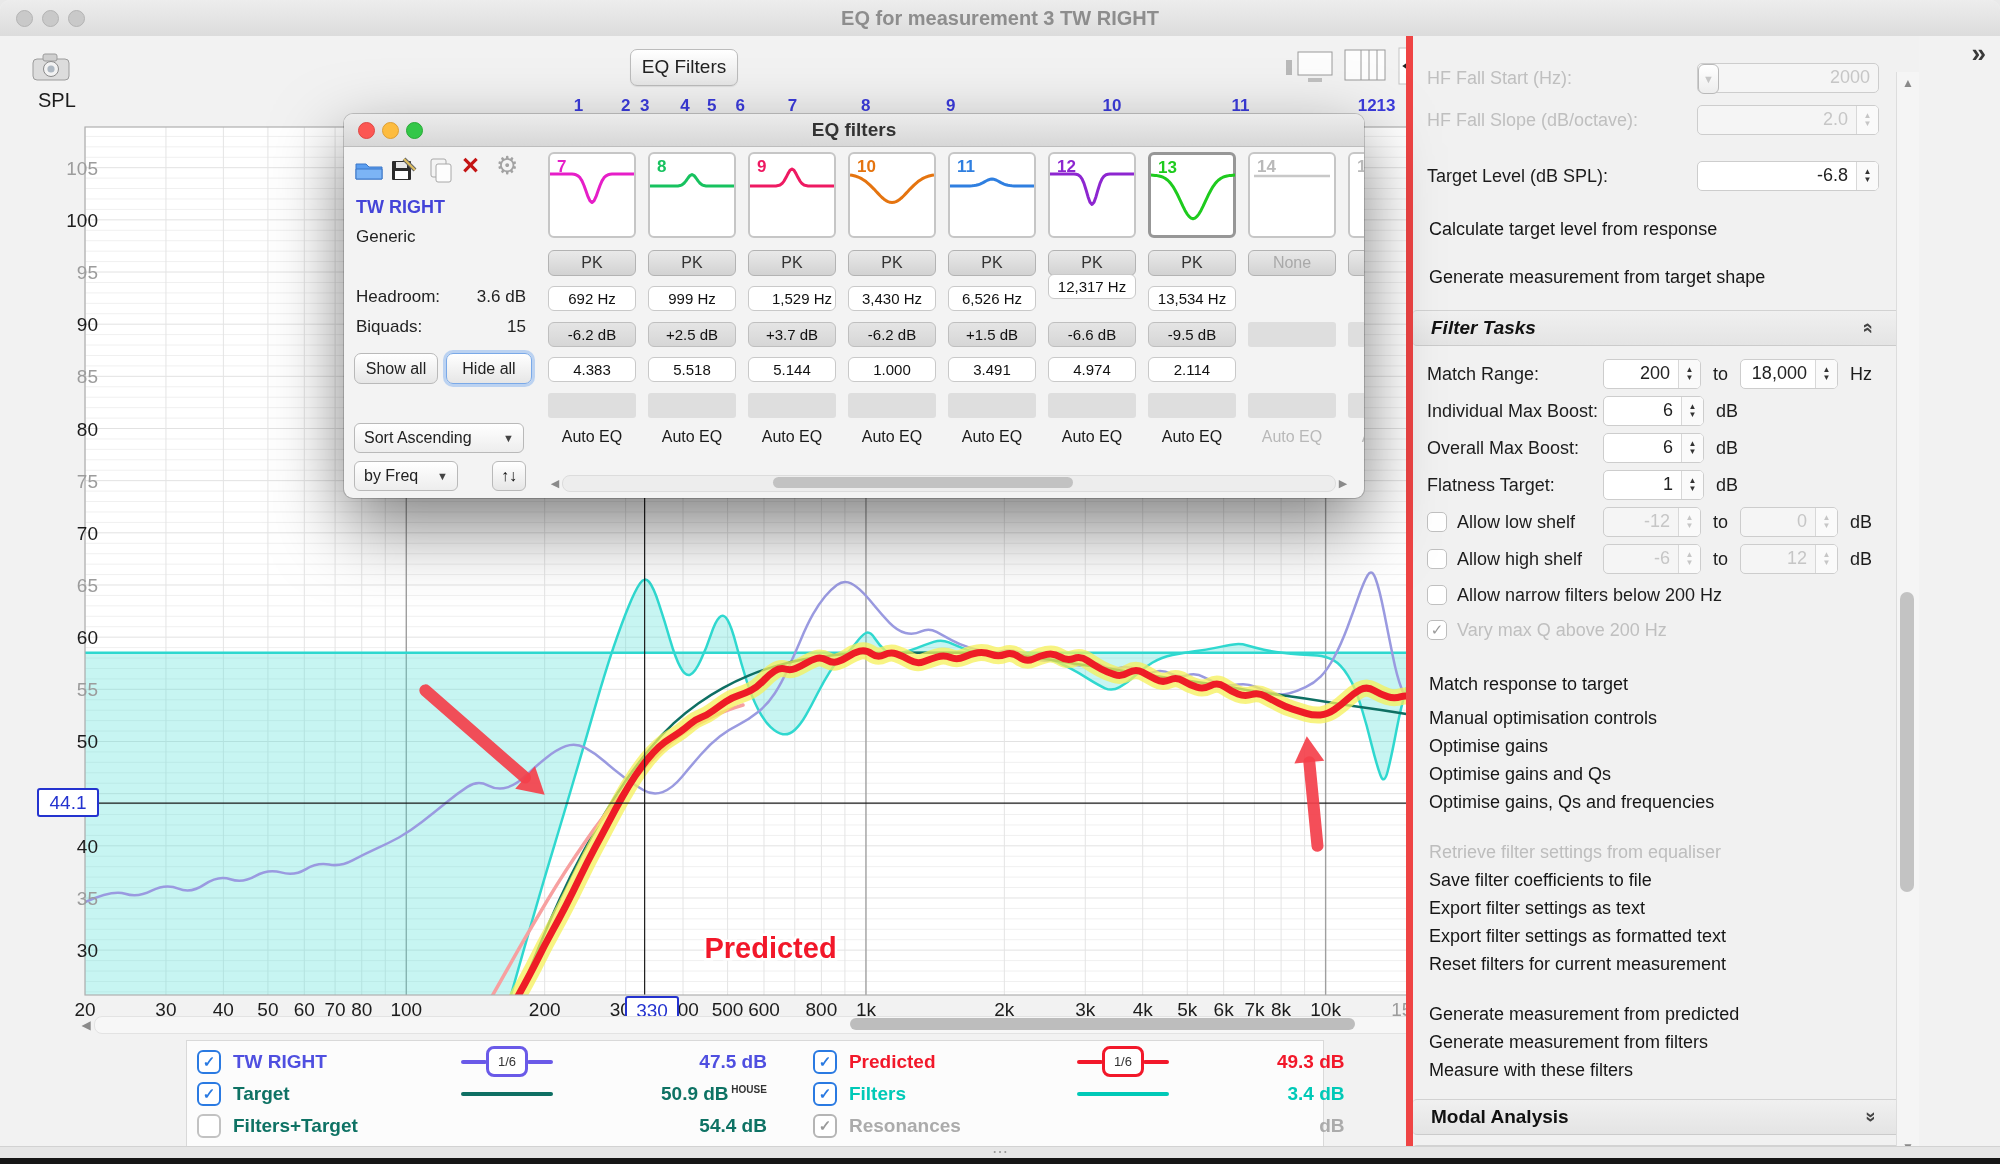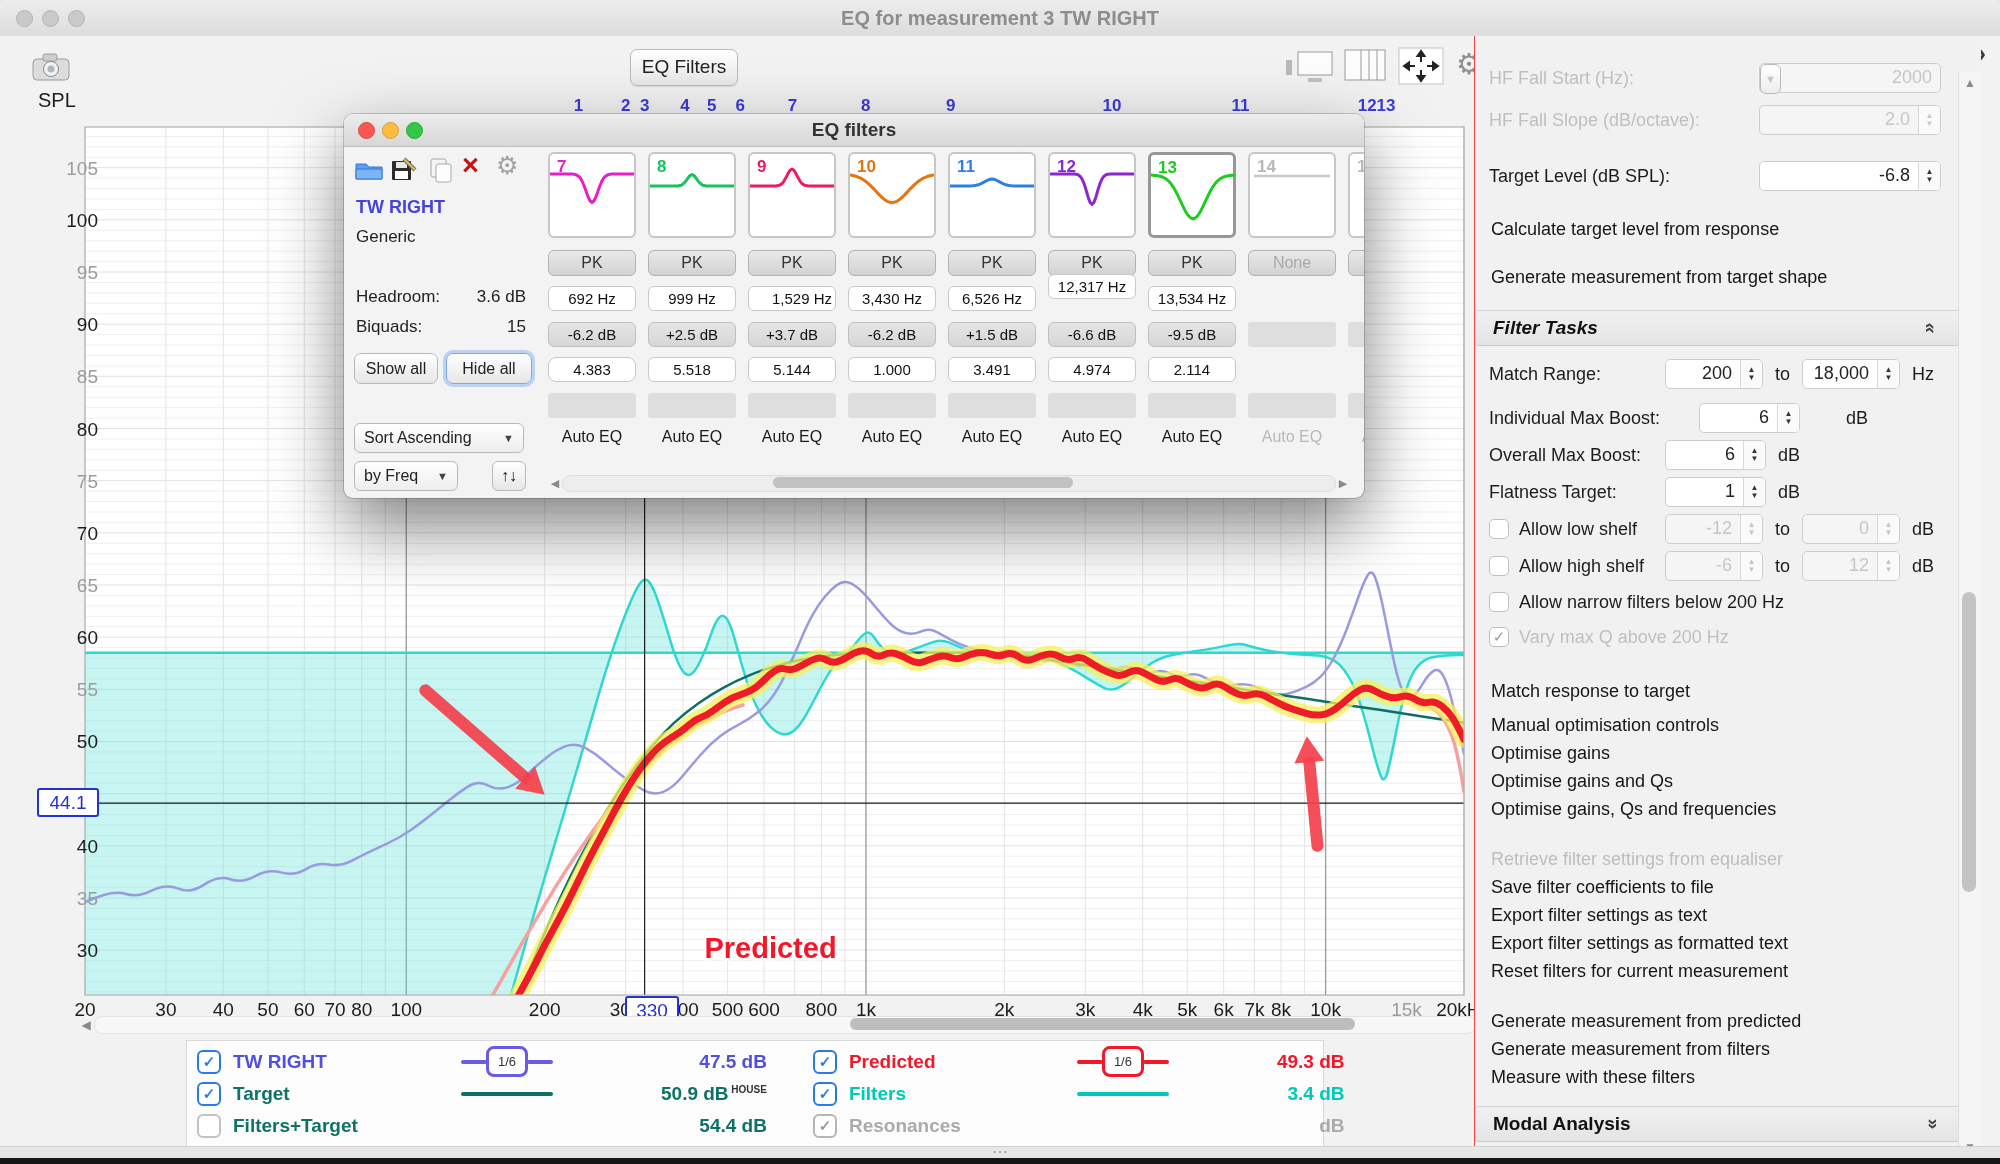--- a/index.html
+++ b/index.html
@@ -45,22 +45,22 @@
   .lcheck.dis{border-color:#b5b5b5;color:#9a9a9a;}
   .llabel{width:228px;font-weight:bold;}
   .lsample{width:200px;display:flex;align-items:center;}
   .lline{display:inline-block;height:3.5px;border-radius:2px;}
   .lbox{min-width:36px;height:25px;border:3px solid;border-radius:8px;background:#fff;color:#333;
     font-size:13px;display:flex;align-items:center;justify-content:center;margin:0 -1px;}
   .lval{margin-left:auto;padding-right:36px;font-weight:bold;white-space:nowrap;}
   .lval sup{font-size:10px;color:#333;font-weight:bold;}
 
   
-  .rpanel{position:absolute;left:1474px;top:36px;width:506px;bottom:0;background:#f1f1f1;
-    border-left:1px solid #ef4444;overflow:hidden;z-index:3;}
+  .rpanel{position:absolute;left:1406px;top:36px;width:506px;bottom:0;background:#f1f1f1;
+    border-left:7px solid #ef4444;overflow:hidden;z-index:3;}
   .rp-content{position:absolute;left:14px;top:40px;width:452px;}
   .prow{display:flex;align-items:center;font-size:18px;color:#1c1c1c;}
   .prow .plabel{flex:0 0 auto;}
   .prow.dis{color:#bfbfbf;}
   .pfield{display:inline-flex;align-items:stretch;background:#fff;border:1px solid #cdcdcd;border-radius:5px;
     height:30px;box-sizing:border-box;overflow:hidden;}
   .pfield .pval{flex:1;text-align:right;padding:3px 8px 0 8px;font-size:18px;color:#222;}
   .pfield.dis{background:#f5f5f5;}
   .pfield.dis .pval{color:#c6c6c6;}
   .pstep{width:21px;border-left:1px solid #d8d8d8;display:flex;flex-direction:column;
@@ -496,21 +496,21 @@
           <span class="pto">to</span>
           <div class="pfield" style="width: 101px;">
             <span class="pval">18,000</span>
             <div class="pstep">
               <span>▲</span>
               <span>▼</span>
             </div>
           </div>
           <span class="punit">Hz</span>
         </div>
-        <div class="prow" style="height: 32px; margin-top: 12px; gap: 34px;">
+        <div class="prow" style="height: 32px; margin-top: 5px;">
           <span class="plabel" style="width: 176px;">Individual Max Boost:</span>
           <div class="pfield" style="width: 101px;">
             <span class="pval">6</span>
             <div class="pstep">
               <span>▲</span>
               <span>▼</span>
             </div>
           </div>
           <span class="punit">dB</span>
         </div>
@@ -670,21 +670,21 @@
           <div class="fcol" style="left: 8px;">
             <div class="fthumb">
               <span class="fnum" style="color: rgb(230, 30, 200);">7</span>
               <svg viewBox="0 0 84 80" width="84" height="80" style="position:absolute;left:0;top:0">
                 <polyline points="0,20.0 2,20.0 4,20.0 6,20.0 8,20.0 10,20.0 12,20.0 14,20.0 16,20.0 18,20.0 20,20.0 22,20.1 24,20.3 26,20.8 28,21.8 30,23.7 32,26.9 34,31.5 36,37.1 38,42.7 40,46.9 42,48.5 44,46.9 46,42.7 48,37.1 50,31.5 52,26.9 54,23.7 56,21.8 58,20.8 60,20.3 62,20.1 64,20.0 66,20.0 68,20.0 70,20.0 72,20.0 74,20.0 76,20.0 78,20.0 80,20.0 82,20.0 84,20.0" fill="none" stroke="#e61ec8" stroke-width="3" stroke-linejoin="round"></polyline>
               </svg>
             </div>
             <div class="fbtn">PK</div>
             <div class="ffield" style="top: 139px;">692 Hz</div>
             <div class="fgain" style="top: 175px;">-6.2 dB</div>
-            <div class="ffield" style="top: 210px; border-radius: 8px;">4.383</div>
+            <div class="ffield" style="top: 210px;">4.383</div>
             <div class="fgray"></div>
             <div class="fauto">Auto EQ</div>
           </div>
           <div class="fcol" style="left: 108px;">
             <div class="fthumb">
               <span class="fnum" style="color: rgb(23, 194, 95);">8</span>
               <svg viewBox="0 0 84 80" width="84" height="80" style="position:absolute;left:0;top:0">
                 <polyline points="0,32.0 2,32.0 4,32.0 6,32.0 8,32.0 10,32.0 12,32.0 14,32.0 16,32.0 18,32.0 20,32.0 22,32.0 24,32.0 26,32.0 28,31.9 30,31.6 32,30.8 34,29.3 36,26.9 38,24.0 40,21.5 42,20.5 44,21.5 46,24.0 48,26.9 50,29.3 52,30.8 54,31.6 56,31.9 58,32.0 60,32.0 62,32.0 64,32.0 66,32.0 68,32.0 70,32.0 72,32.0 74,32.0 76,32.0 78,32.0 80,32.0 82,32.0 84,32.0" fill="none" stroke="#17c25f" stroke-width="3" stroke-linejoin="round"></polyline>
               </svg>
             </div>

